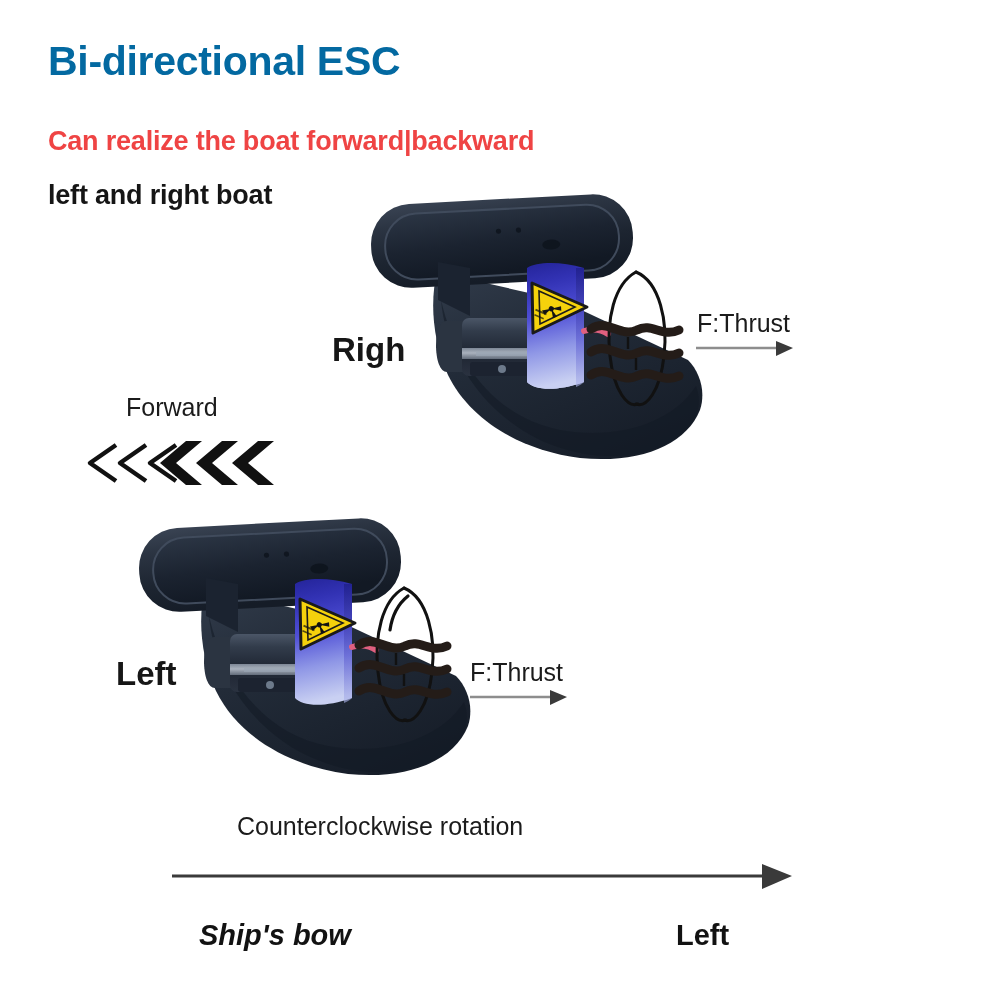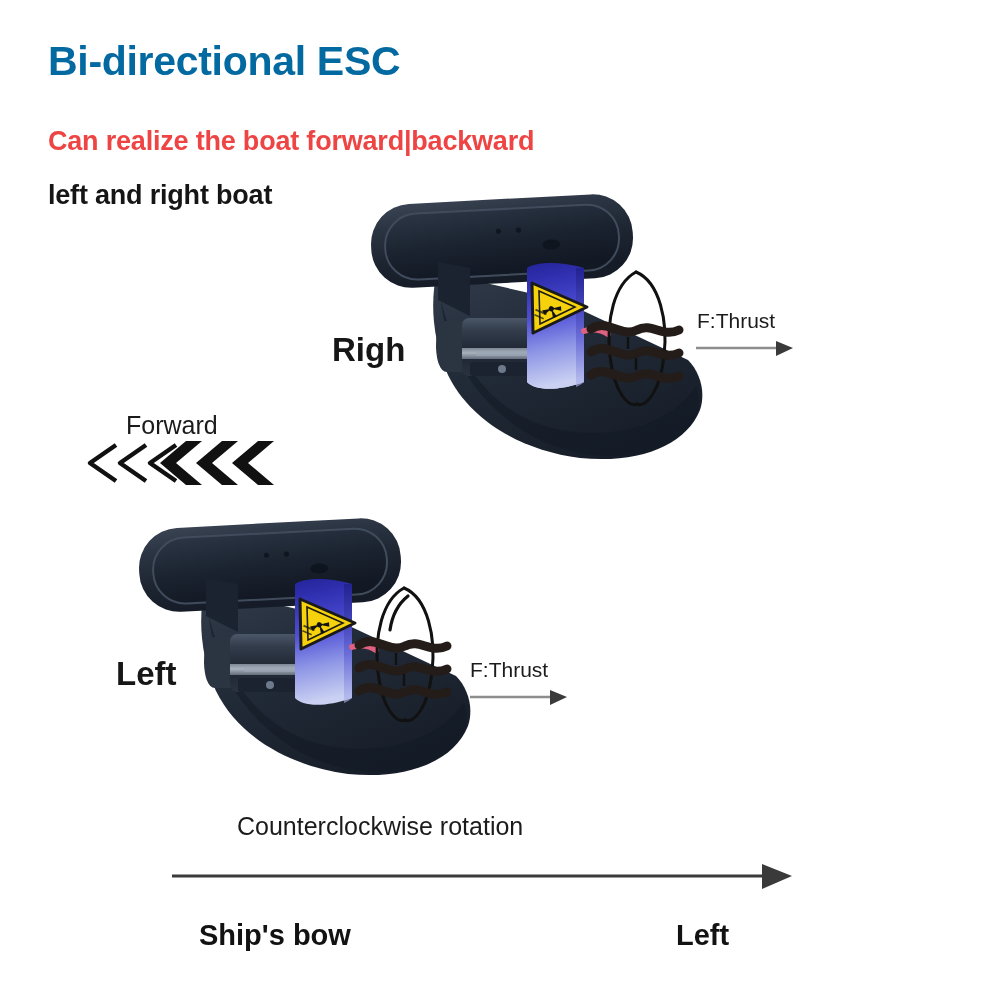--- a/index.html
+++ b/index.html
@@ -59,38 +59,38 @@
     font-weight: bold;
     color: #161616;
     white-space: nowrap;
   }
   .label-right { left: 332px; top: 331px; }
   .label-left  { left: 116px; top: 655px; }
 
   .forward-label {
     position: absolute;
     left: 126px;
-    top: 411px;
+    top: 393px;
     font-size: 25px;
     color: #1b1b1b;
     white-space: nowrap;
   }
 
   .caption {
     position: absolute;
     font-size: 25px;
     color: #1b1b1b;
     white-space: nowrap;
   }
   .caption-cw  { left: 523px; top: 504px; }
   .caption-ccw { left: 237px; top: 812px; }
 
   .thrust-label {
     position: absolute;
-    font-size: 21px;
+    font-size: 25px;
     color: #1b1b1b;
     white-space: nowrap;
   }
   .thrust-top { left: 697px; top: 309px; }
   .thrust-bot { left: 470px; top: 658px; }
 
   .outwater-label {
     position: absolute;
     left: 413px;
     top: 601px;
@@ -100,20 +100,21 @@
   }
 
   .bow-label {
     position: absolute;
     left: 199px;
     top: 919px;
     font-size: 29px;
     font-weight: bold;
     color: #121212;
     white-space: nowrap;
+    font-style: italic;
   }
   .stern-label {
     position: absolute;
     left: 676px;
     top: 919px;
     font-size: 29px;
     font-weight: bold;
     color: #121212;
     white-space: nowrap;
   }

